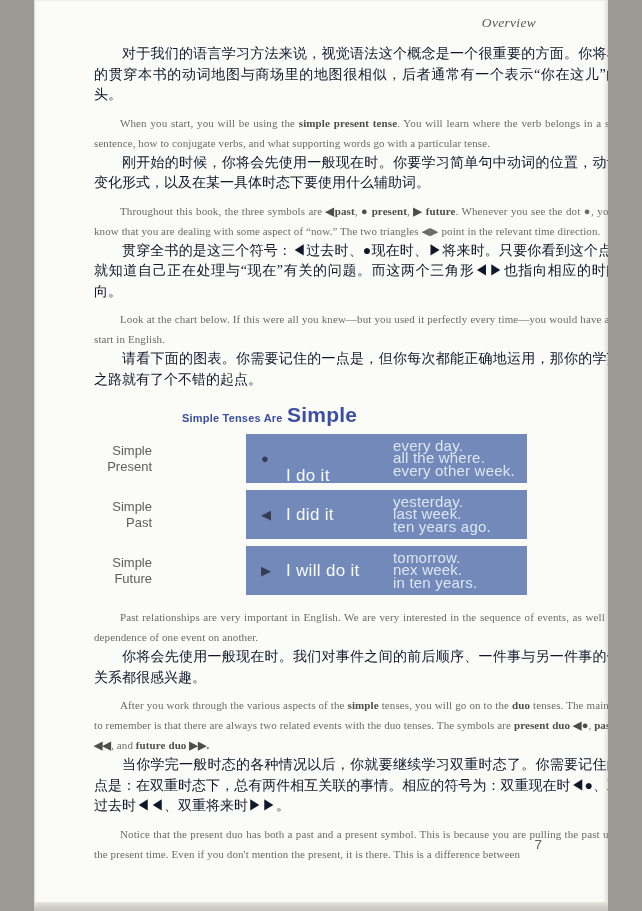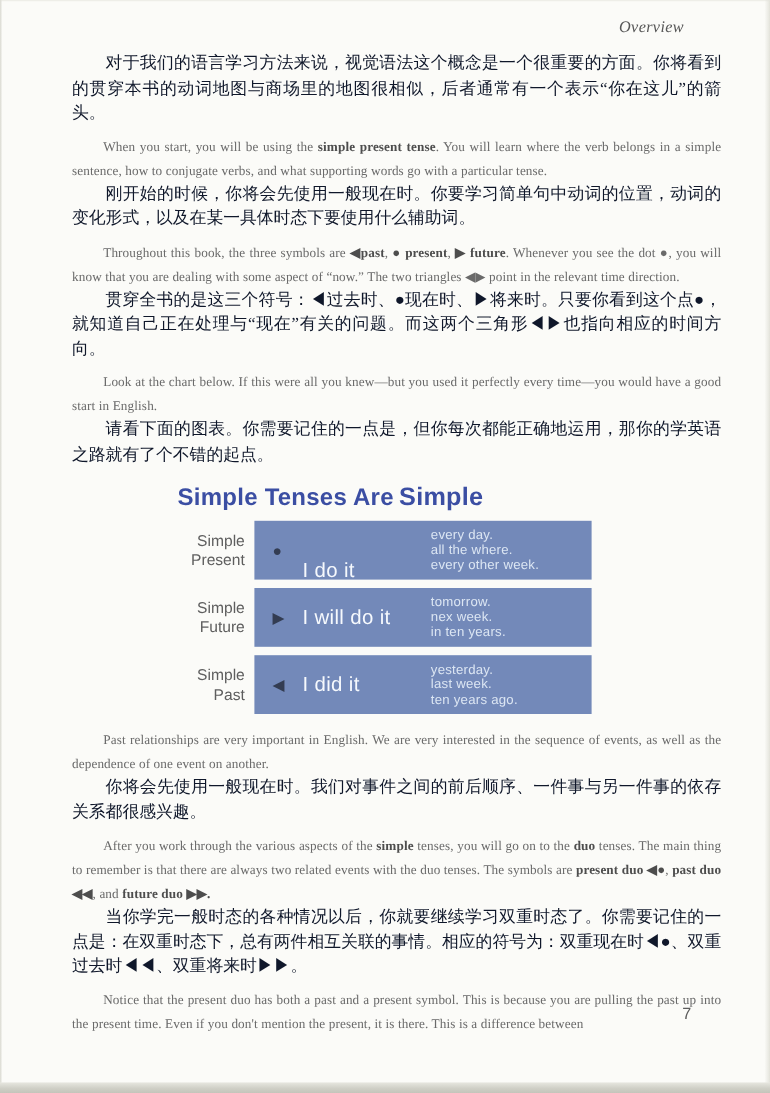--- a/index.html
+++ b/index.html
@@ -1,17 +1,17 @@
 <!DOCTYPE html>
 <html><head>
 <meta charset="utf-8">
 <style>
   html,body { margin:0; padding:0; background:#9a9a92; }
   .page {
-    position:relative; width:642px; height:911px; margin:0 auto;
+    position:relative; width:574px; height:911px; margin:0 auto;
     background:#fbfbf8; overflow:hidden;
     font-family:"Liberation Sans", sans-serif;
     box-shadow:inset 0 0 0 1px #eeeee8;
   }
   .scan-edge-left  { position:absolute; left:0; top:0; bottom:0; width:2px;
                      background:linear-gradient(to right,#dcdcd4,rgba(251,251,248,0)); }
   .scan-edge-right { position:absolute; right:0; top:0; bottom:0; width:5px;
                      background:linear-gradient(to left,#e2e2da,rgba(251,251,248,0)); }
   .scan-bottom { position:absolute; left:0; right:0; bottom:0; height:9px;
                  background:linear-gradient(#e7e7e0 0%, #cfcfc6 55%, #c4c4ba 100%); }
@@ -32,37 +32,37 @@
   p.en { font-size:11px; line-height:20px; color:#6a6a6a; text-indent:26px;
          font-family:Liberation Serif, serif; letter-spacing:.1px; }
   p.zh { font-size:14px;  line-height:20.5px; color:#0f172a; text-indent:2em;
          font-family:"Liberation Serif", serif; }
   p.gap { margin-top:7px; }
   p b { font-weight:bold; color:#4d4d4d; }
 
   
   .chart { margin:13px 0 12px 0; }
   .chart-title { margin:0 0 5px 88px; font-weight:bold; }
-  .chart-title .t-small { font-size:20px; letter-spacing:.2px; }
+  .chart-title .t-small { font-size:11px; letter-spacing:.2px; }
   .chart-title .t-big   { font-size:21px;  letter-spacing:.2px; }
   .chart-row { display:flex; align-items:stretch; margin-top:7px; }
   .row-label {
     width:152px; padding-right:8px; box-sizing:border-box;
-    display:flex; align-items:center; justify-content:flex-end;
+    display:flex; align-items:center; justify-content:flex-start;
     text-align:right; font-size:13px; line-height:16px; color:#5e5e5e;
   }
   .row-label span { display:inline-block; width:58px; }
   .bar {
     position:relative; width:281px; height:49px;
     display:flex; align-items:center;
   }
   .bar .sym    { position:absolute; left:15px; font-size:13px; line-height:1; }
   .bar .phrase { position:absolute; left:40px; font-size:17px; letter-spacing:.3px; }
   .bar .examples { position:absolute; left:147px; top:50%; transform:translateY(-50%);
-                   font-size:11px; line-height:12.5px; letter-spacing:.2px; }
+                   font-size:15px; line-height:12.5px; letter-spacing:.2px; }
 </style>
 </head>
 <body>
 
 <div class="page">
   <div class="scan-edge-left"></div>
   <div class="scan-edge-right"></div>
 
   <div class="running-head">Overview</div>
 
@@ -91,44 +91,44 @@
           <div class="examples" style="color: rgb(220, 230, 243);">
             <div>every day.</div>
             <div>all the where.</div>
             <div>every other week.</div>
           </div>
         </div>
       </div>
 
       <div class="chart-row">
         <div class="row-label">
+            <span>Simple Past</span>
+          </div>
+        <div class="bar" style="background: rgb(115, 137, 185);">
+          <span class="sym" style="color: rgb(51, 60, 82);">◀</span>
+          <span class="phrase" style="color: rgb(246, 249, 253);">I did it</span>
+          <div class="examples" style="color: rgb(220, 230, 243);">
+            <div>yesterday.</div>
+            <div>last week.</div>
+            <div>ten years ago.</div>
+          </div>
+        </div>
+      </div>
+
+      <div class="chart-row">
+        <div class="row-label">
             <span>Simple Future</span>
           </div>
         <div class="bar" style="background: rgb(115, 137, 185);">
           <span class="sym" style="color: rgb(51, 60, 82);">▶</span>
           <span class="phrase" style="color: rgb(246, 249, 253);">I will do it</span>
           <div class="examples" style="color: rgb(220, 230, 243);">
             <div>tomorrow.</div>
             <div>nex week.</div>
             <div>in ten years.</div>
-          </div>
-        </div>
-      </div>
-
-      <div class="chart-row">
-        <div class="row-label">
-            <span>Simple Past</span>
-          </div>
-        <div class="bar" style="background: rgb(115, 137, 185);">
-          <span class="sym" style="color: rgb(51, 60, 82);">◀</span>
-          <span class="phrase" style="color: rgb(246, 249, 253);">I did it</span>
-          <div class="examples" style="color: rgb(220, 230, 243);">
-            <div>yesterday.</div>
-            <div>last week.</div>
-            <div>ten years ago.</div>
           </div>
         </div>
       </div>
     </div>
 
     <p class="en"><span>Past relationships are very important in English. We are very interested in the sequence of events, as well as the dependence of one event on another.</span></p>
     <p class="zh"><span>你将会先使用一般现在时。我们对事件之间的前后顺序、一件事与另一件事的依存关系都很感兴趣。</span></p>
     <p class="en gap"><span>After you work through the various aspects of the </span><b>simple</b><span> tenses, you will go on to the </span><b>duo</b><span> tenses. The main thing to remember is that there are always two related events with the duo tenses. The symbols are </span><b>present duo ◀●</b><span>, </span><b>past duo ◀◀</b><span>, and </span><b>future duo ▶▶.</b></p>
     <p class="zh"><span>当你学完一般时态的各种情况以后，你就要继续学习双重时态了。你需要记住的一点是：在双重时态下，总有两件相互关联的事情。相应的符号为：双重现在时◀●、双重过去时◀◀、双重将来时▶▶。</span></p>
     <p class="en gap"><span>Notice that the present duo has both a past and a present symbol. This is because you are pulling the past up into the present time. Even if you don't mention the present, it is there. This is a difference between </span></p>

